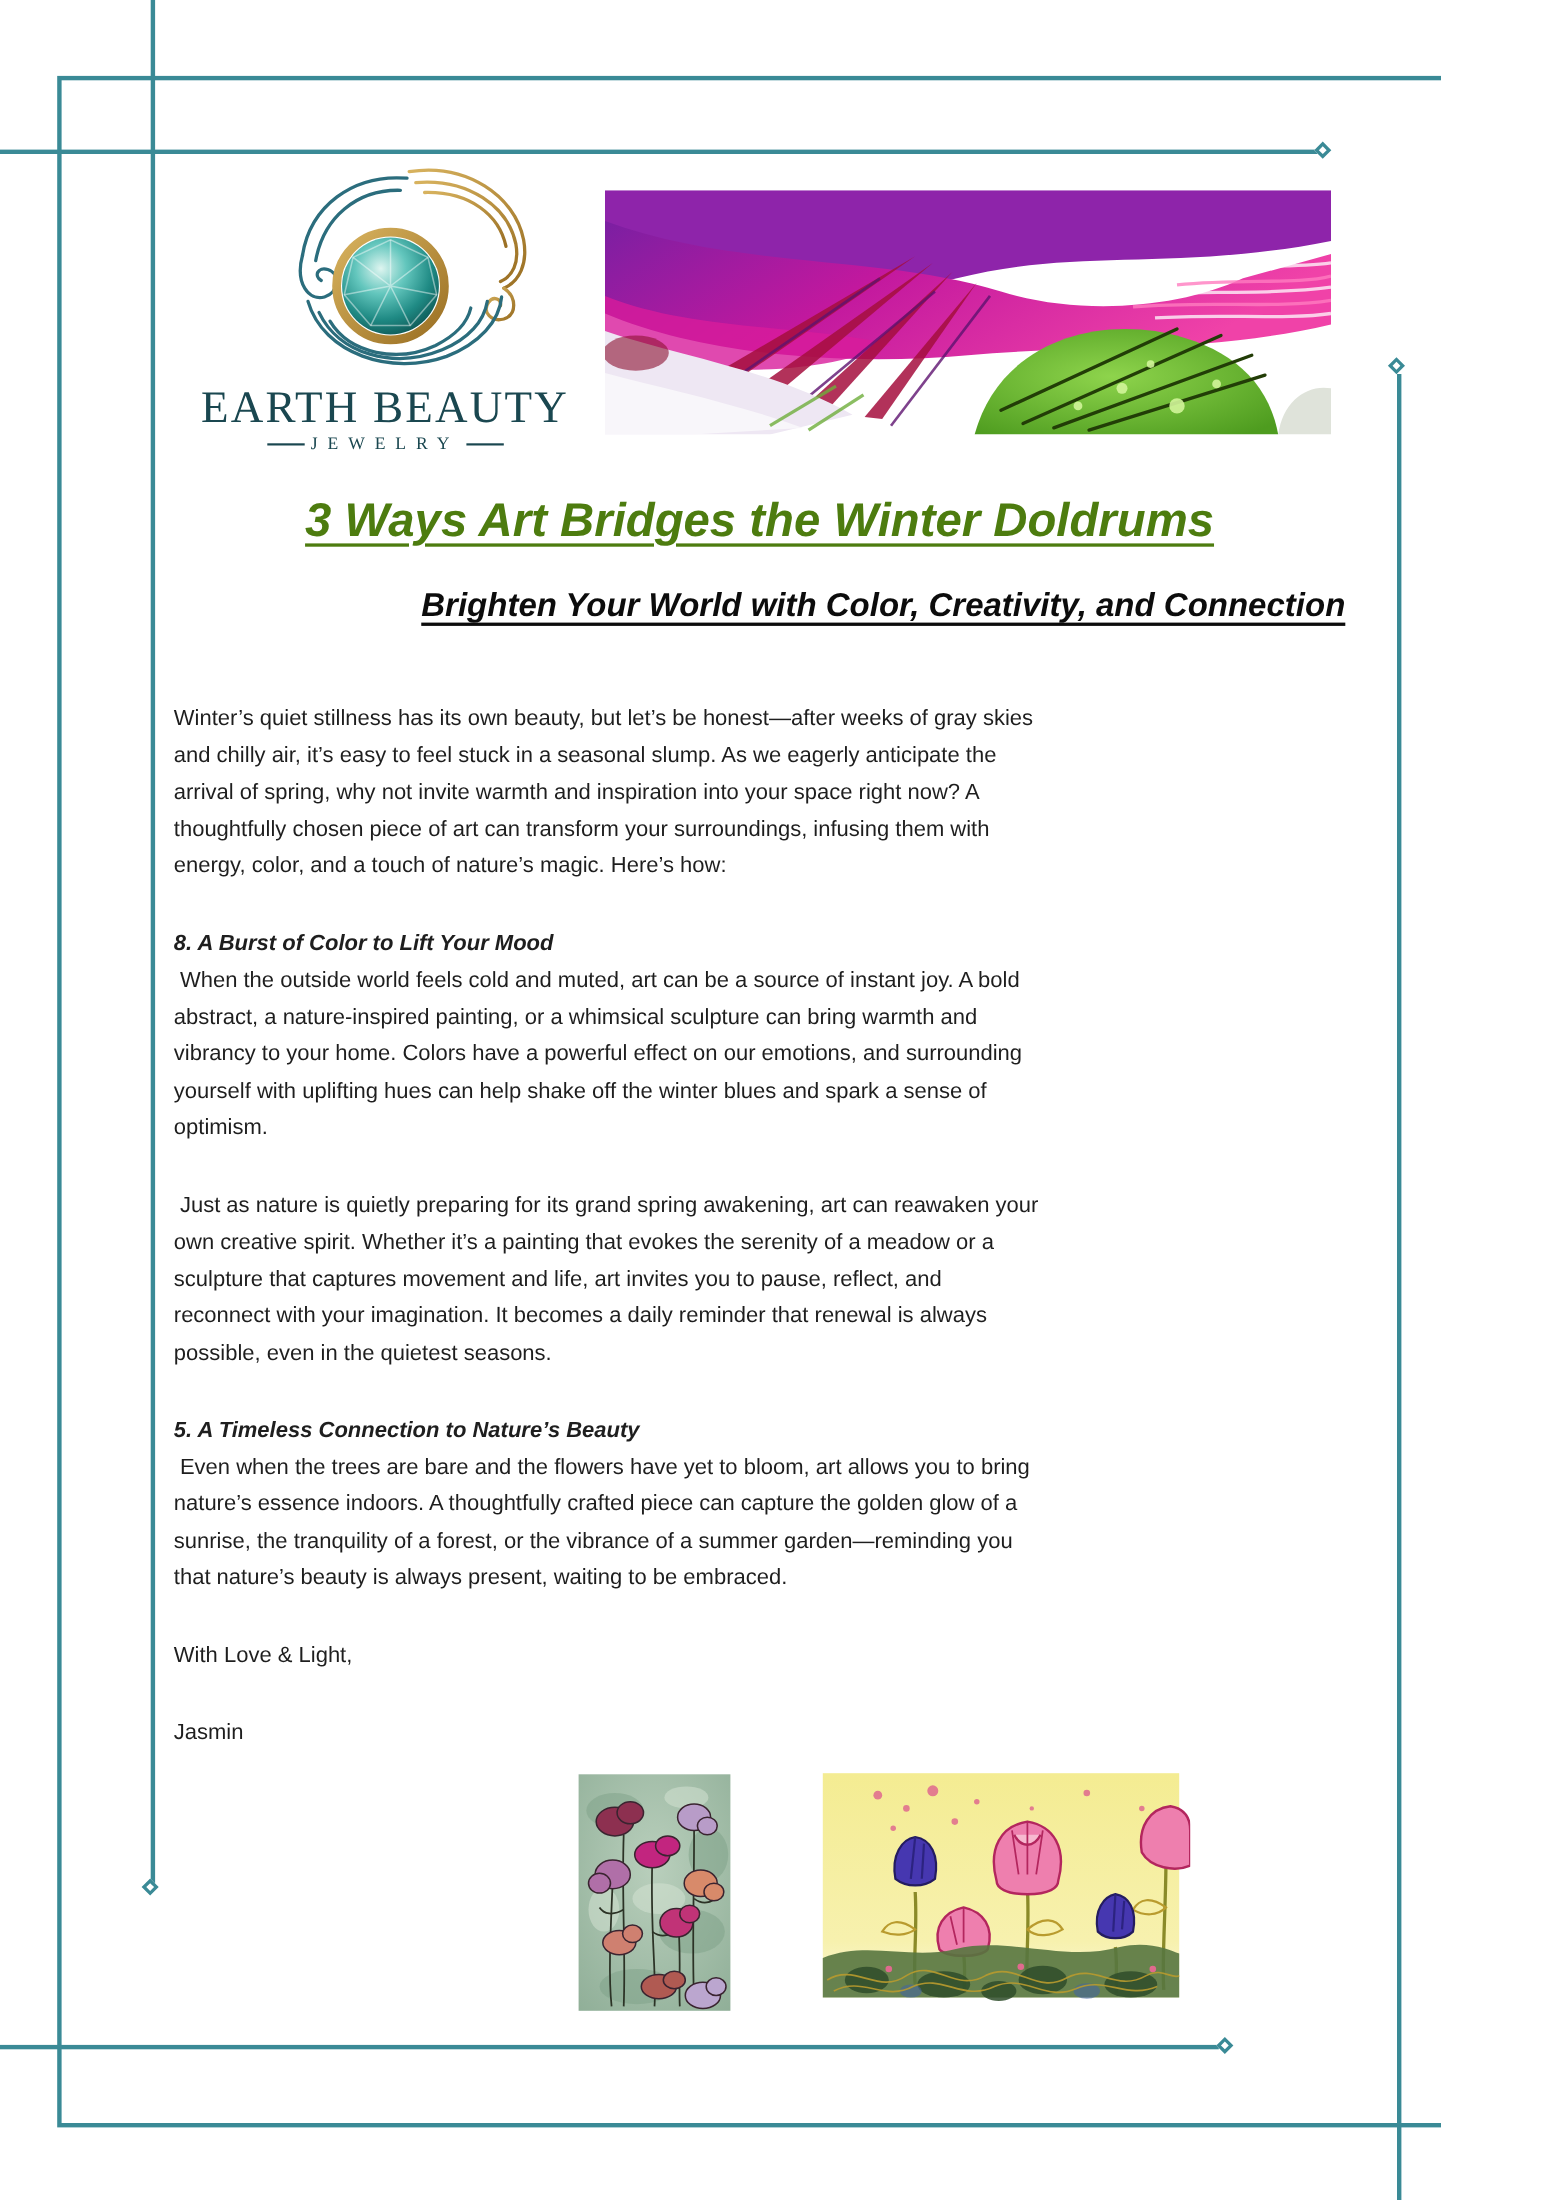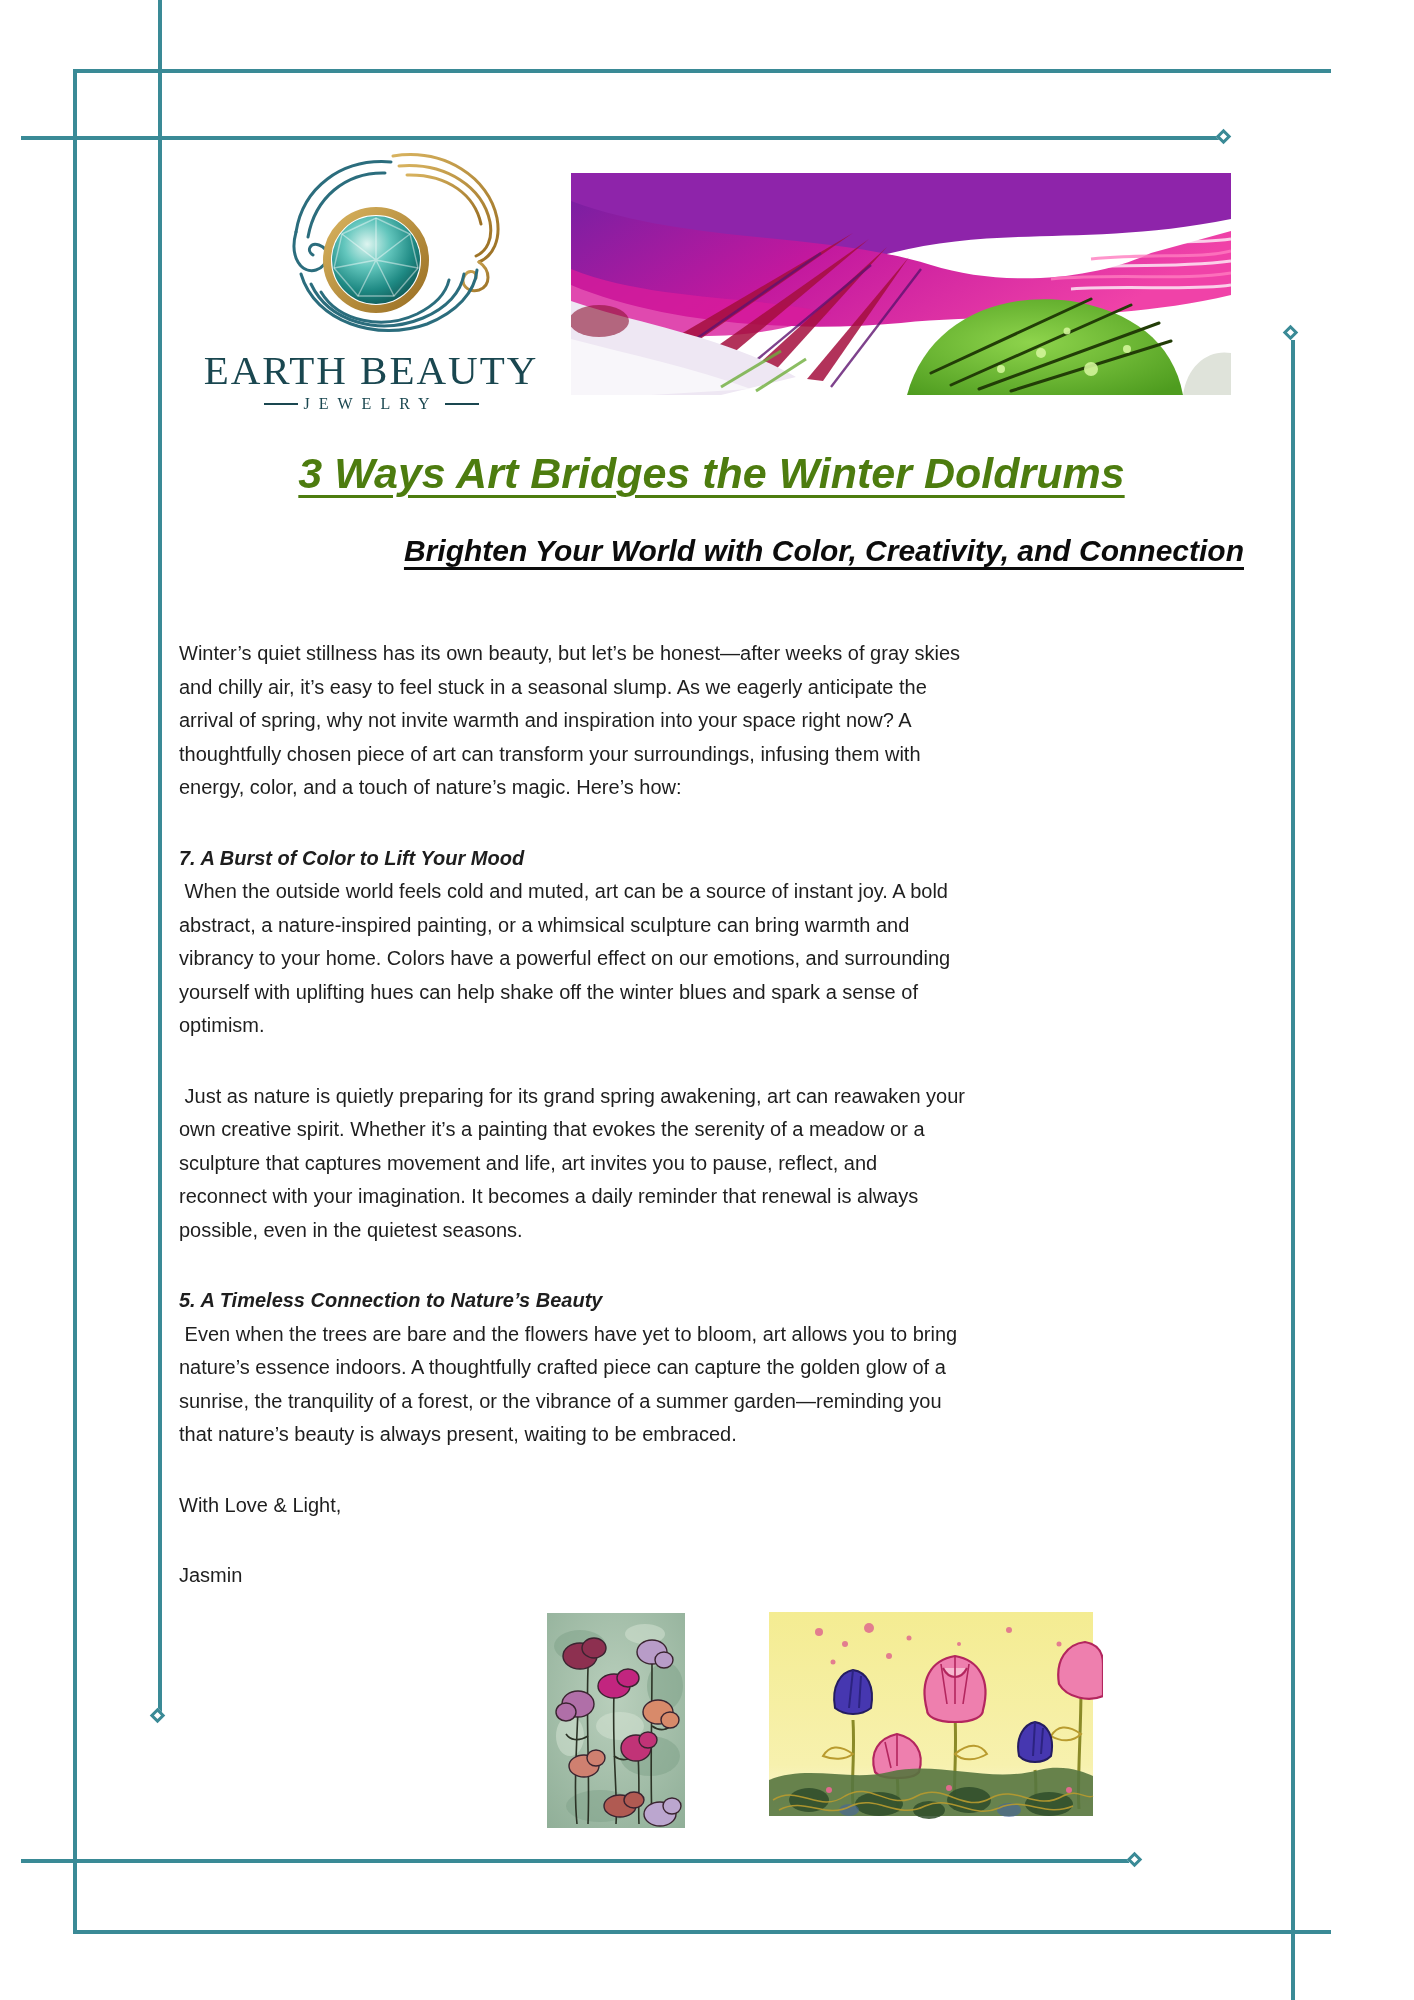--- a/index.html
+++ b/index.html
@@ -1,19 +1,19 @@
 <!DOCTYPE html>
 <html style="--accent: #3a8a96;"><head>
 <meta charset="utf-8">
 <style>
   :root { --accent:#3a8a96; --ink:#1e1e1e; --logo-teal:#1a4750; }
   * { box-sizing:border-box; }
   html,body { margin:0; padding:0; background:#fff; }
   .page { position:relative; width:1310px; height:2000px; background:#fff; overflow:hidden;
-          font-family:"Liberation Sans", sans-serif; color:var(--ink);margin-left:21px; }
+          font-family:"Liberation Sans", sans-serif; color:var(--ink); }
 
   
   .frame-rect { position:absolute; left:52px; top:69px; width:1314px; height:1865px;
                 border:4px solid var(--accent); }
   .line { position:absolute; background:var(--accent); }
   .line-top      { left:0;      top:136px;  width:1198px; height:4px; }
   .line-bottom   { left:0;      top:1859px; width:1108px; height:4px; }
   .line-left     { left:137px;  top:0;      width:4px;    height:1712px; }
   .line-right    { left:1270px; top:340px;  width:4px;    height:1660px; }
   .diamond { position:absolute; width:11px; height:11px; background:#fff;
@@ -187,21 +187,21 @@
   <div class="subtitle">Brighten Your World with Color, Creativity, and Connection</div>
 
   <div class="body-copy">
     <p class="para">Winter’s quiet stillness has its own beauty, but let’s be honest—after weeks of gray skies
 and chilly air, it’s easy to feel stuck in a seasonal slump. As we eagerly anticipate the
 arrival of spring, why not invite warmth and inspiration into your space right now? A
 thoughtfully chosen piece of art can transform your surroundings, infusing them with
 energy, color, and a touch of nature’s magic. Here’s how:</p>
 
     <div class="section">
-      <div class="section-heading">7. A Burst of Color to Lift Your Mood</div>
+      <div class="section-heading">8. A Burst of Color to Lift Your Mood</div>
       <div class="section-body"> When the outside world feels cold and muted, art can be a source of instant joy. A bold
 abstract, a nature-inspired painting, or a whimsical sculpture can bring warmth and
 vibrancy to your home. Colors have a powerful effect on our emotions, and surrounding
 yourself with uplifting hues can help shake off the winter blues and spark a sense of
 optimism.</div>
     </div>
 
     <div class="section">
       <div class="section-body"> Just as nature is quietly preparing for its grand spring awakening, art can reawaken your
 own creative spirit. Whether it’s a painting that evokes the serenity of a meadow or a

